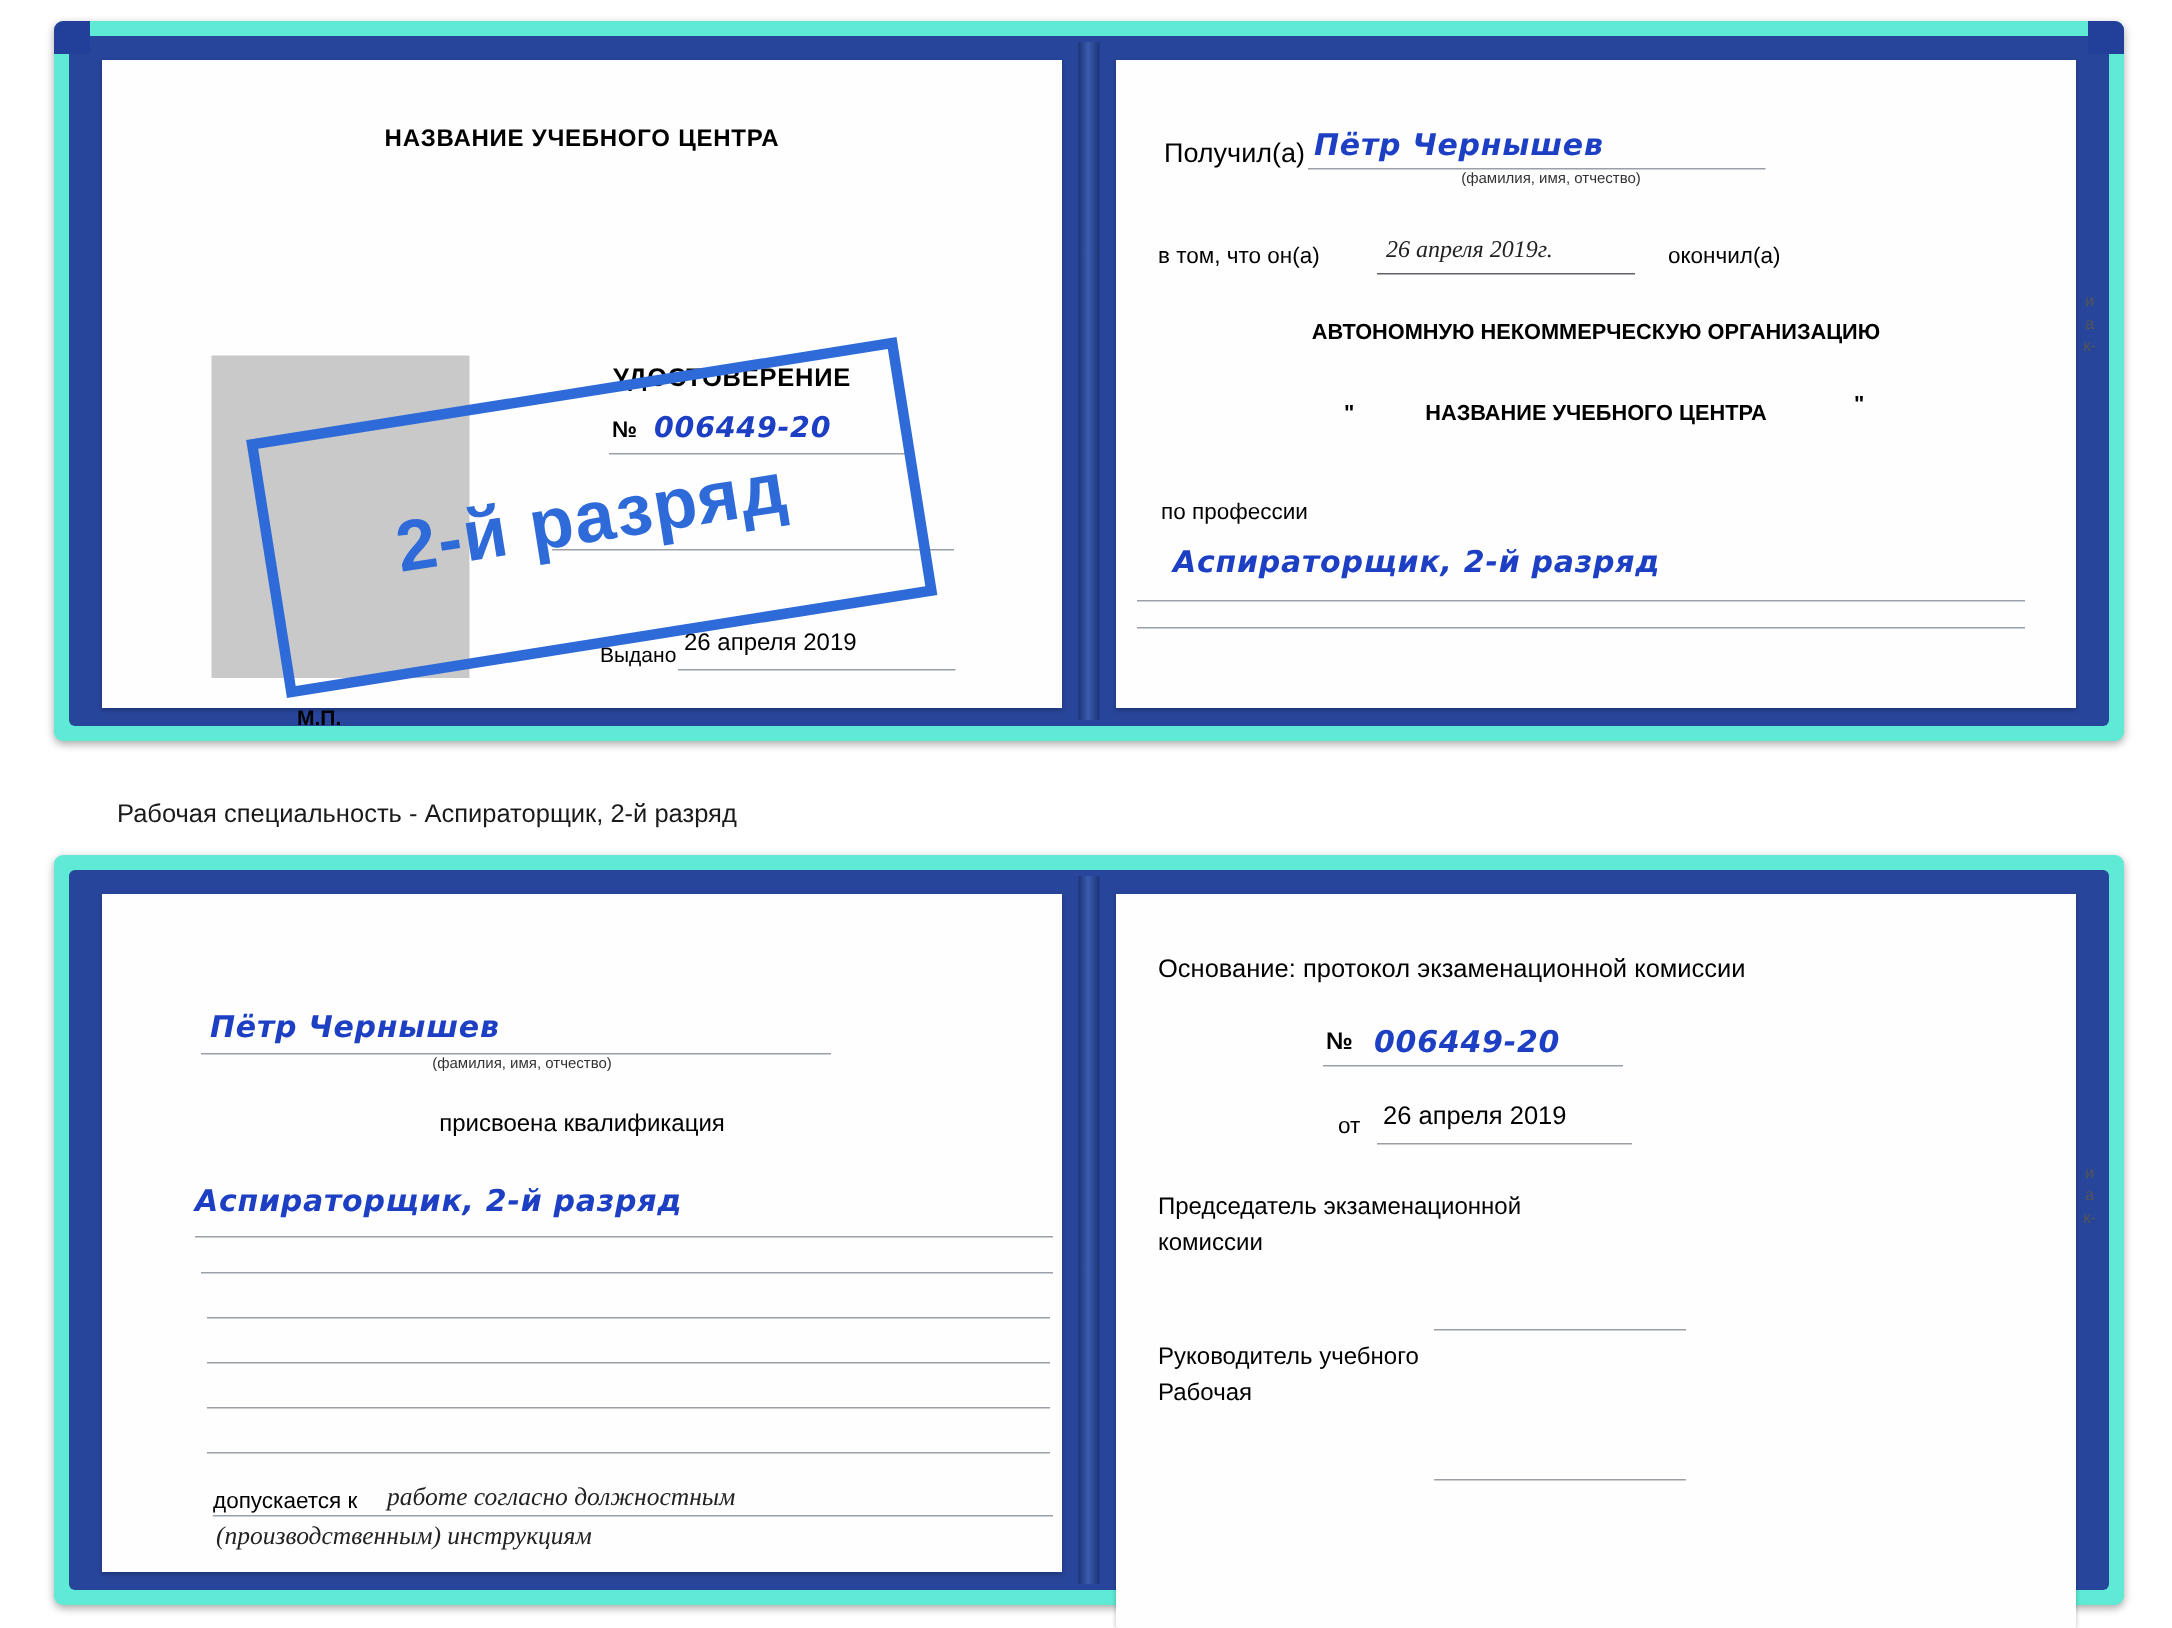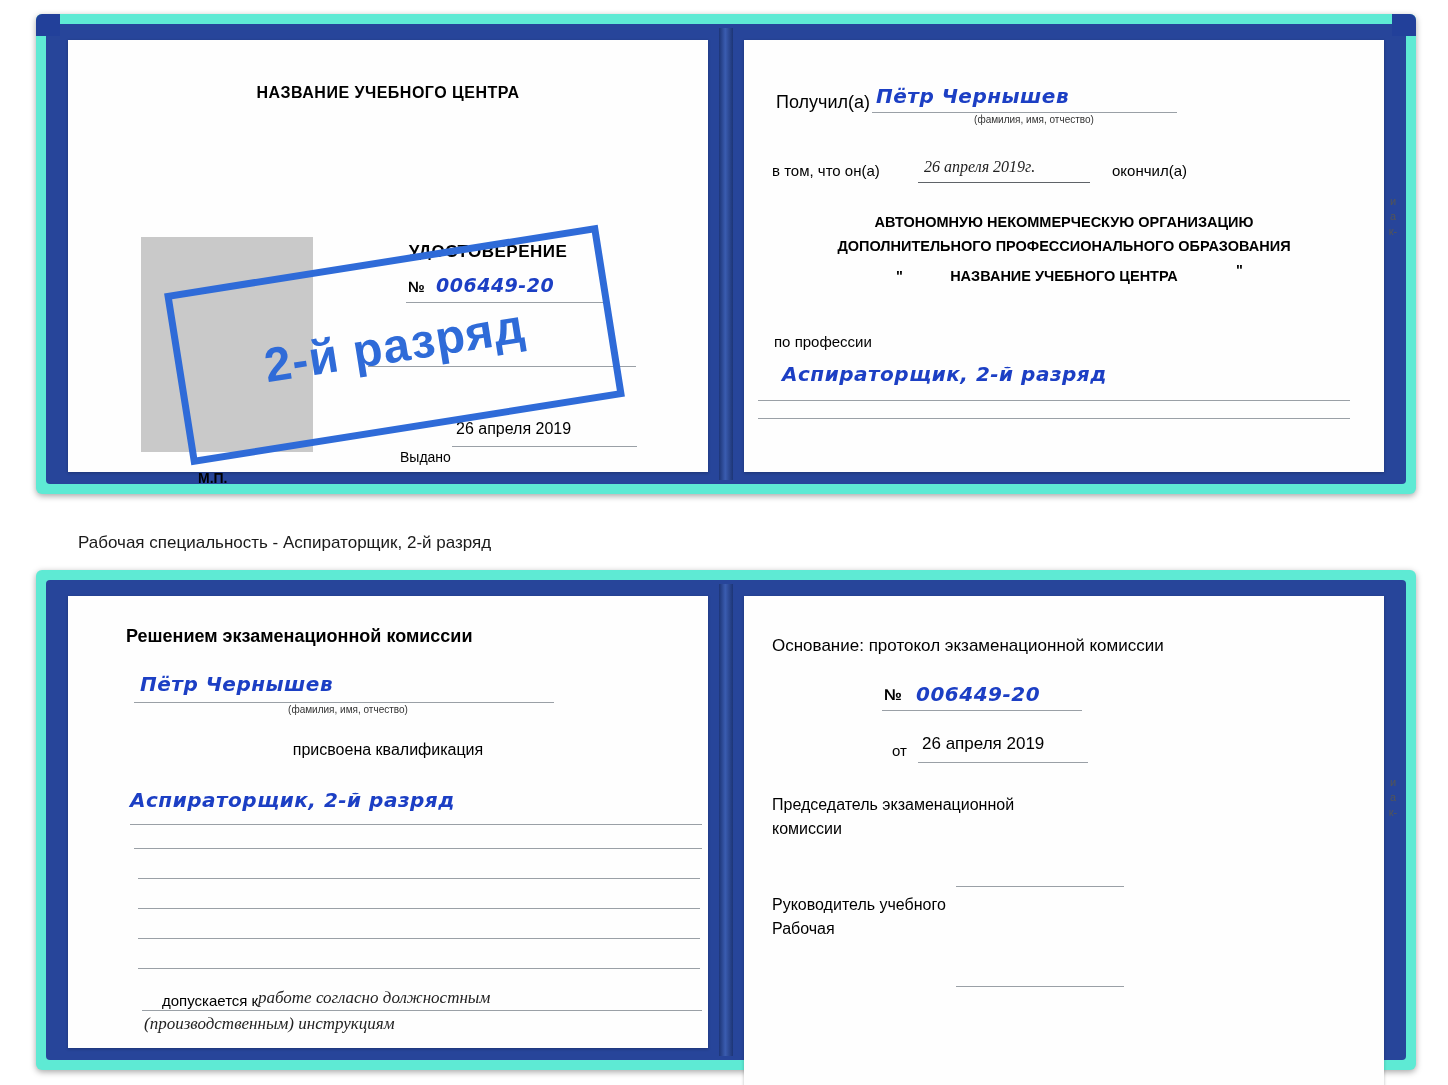--- a/index.html
+++ b/index.html
@@ -56,40 +56,39 @@
     <div class="photo" style="left:73px;top:197px;width:172px;height:215px;"></div>
 
     <div class="t bold center" style="left:240px;top:202px;width:360px;font-size:17px;letter-spacing:.5px;">УДОСТОВЕРЕНИЕ</div>
 
     <div class="t bold" style="left:340px;top:238px;font-size:15px;">№</div>
     <div class="t hand" style="left:368px;top:234px;font-size:19px;">006449-20</div>
     <div class="rule" style="left:338px;top:262px;width:200px;"></div>
 
     <div class="rule" style="left:300px;top:326px;width:268px;"></div>
 
-    <div class="t" style="left:332px;top:409px;font-size:14px;text-align:right;">Выдано</div>
+    <div class="t" style="left:332px;top:388px;font-size:14px;text-align:right;">Выдано</div>
     <div class="t" style="left:388px;top:380px;font-size:16px;">26 апреля 2019</div>
     <div class="rule" style="left:384px;top:406px;width:185px;"></div>
 
     <div class="t bold" style="left:130px;top:430px;font-size:14px;">М.П.</div>
   </div>
 
   <div class="page right" style="top:26px;width:640px;height:432px;">
     <div class="t" style="left:32px;top:52px;font-size:18px;">Получил(а)</div>
     <div class="t hand" style="left:132px;top:44px;font-size:20px;">Пётр Чернышев</div>
     <div class="rule" style="left:128px;top:72px;width:305px;"></div>
     <div class="t small center" style="left:150px;top:74px;width:280px;">(фамилия, имя, отчество)</div>
 
     <div class="t" style="left:28px;top:122px;font-size:15px;">в том, что он(а)</div>
     <div class="t handthin" style="left:180px;top:118px;font-size:16px;">26 апреля 2019г.</div>
     <div class="rule dark" style="left:174px;top:142px;width:172px;"></div>
     <div class="t" style="left:368px;top:122px;font-size:15px;">окончил(а)</div>
 
     <div class="t bold center" style="left:20px;top:174px;width:600px;font-size:14.5px;">АВТОНОМНУЮ НЕКОММЕРЧЕСКУЮ ОРГАНИЗАЦИЮ</div>
-    <div class="t bold center" style="left:10px;top:198px;width:620px;font-size:14.5px;">ДОПОЛНИТЕЛЬНОГО ПРОФЕССИОНАЛЬНОГО ОБРАЗОВАНИЯ</div>
     <div class="t bold" style="left:152px;top:228px;font-size:14.5px;">"</div>
     <div class="t bold center" style="left:20px;top:228px;width:600px;font-size:14.5px;">НАЗВАНИЕ УЧЕБНОГО ЦЕНТРА</div>
     <div class="t bold" style="left:492px;top:222px;font-size:14.5px;">"</div>
 
     <div class="t" style="left:30px;top:293px;font-size:15px;">по профессии</div>
     <div class="t hand" style="left:38px;top:322px;font-size:20px;">Аспираторщик, 2-й разряд</div>
 
     <div class="rule" style="left:14px;top:360px;width:592px;"></div>
     <div class="rule" style="left:14px;top:378px;width:592px;"></div>
   </div>
@@ -103,38 +102,37 @@
   <span>2-й разряд</span>
 </div>
 
 <div class="caption" style="left:78px;top:533px;">Рабочая специальность - Аспираторщик, 2-й разряд</div>
 
 <div class="book" style="left:36px;top:570px;width:1380px;height:500px;">
   <div class="cover-inner"></div>
   <div class="spine"></div>
 
   <div class="page left" style="top:26px;width:640px;height:452px;">
-    <div class="t bold" style="left:58px;top:30px;font-size:18px;">Решением экзаменационной комиссии</div>
 
     <div class="t hand" style="left:72px;top:76px;font-size:20px;">Пётр Чернышев</div>
     <div class="rule" style="left:66px;top:106px;width:420px;"></div>
     <div class="t small center" style="left:150px;top:108px;width:260px;">(фамилия, имя, отчество)</div>
 
     <div class="t center" style="left:20px;top:145px;width:600px;font-size:16px;">присвоена квалификация</div>
 
     <div class="t hand" style="left:62px;top:192px;font-size:20px;">Аспираторщик, 2-й разряд</div>
 
     <div class="rule" style="left:62px;top:228px;width:572px;"></div>
     <div class="rule" style="left:66px;top:252px;width:568px;"></div>
     <div class="rule" style="left:70px;top:282px;width:562px;"></div>
     <div class="rule" style="left:70px;top:312px;width:562px;"></div>
     <div class="rule" style="left:70px;top:342px;width:562px;"></div>
     <div class="rule" style="left:70px;top:372px;width:562px;"></div>
 
-    <div class="t" style="left:74px;top:396px;font-size:15px;margin-left:20px;">допускается к</div>
+    <div class="t" style="left:74px;top:396px;font-size:15px;">допускается к</div>
     <div class="t handthin" style="left:190px;top:392px;font-size:17px;">работе согласно должностным</div>
     <div class="t handthin" style="left:76px;top:418px;font-size:17px;">(производственным) инструкциям</div>
     <div class="rule" style="left:74px;top:414px;width:560px;"></div>
   </div>
 
   <div class="page right" style="top:26px;width:640px;height:536px;">
     <div class="t" style="left:28px;top:40px;font-size:17px;">Основание: протокол экзаменационной комиссии</div>
 
     <div class="t bold" style="left:140px;top:90px;font-size:16px;">№</div>
     <div class="t hand" style="left:172px;top:86px;font-size:20px;">006449-20</div>

